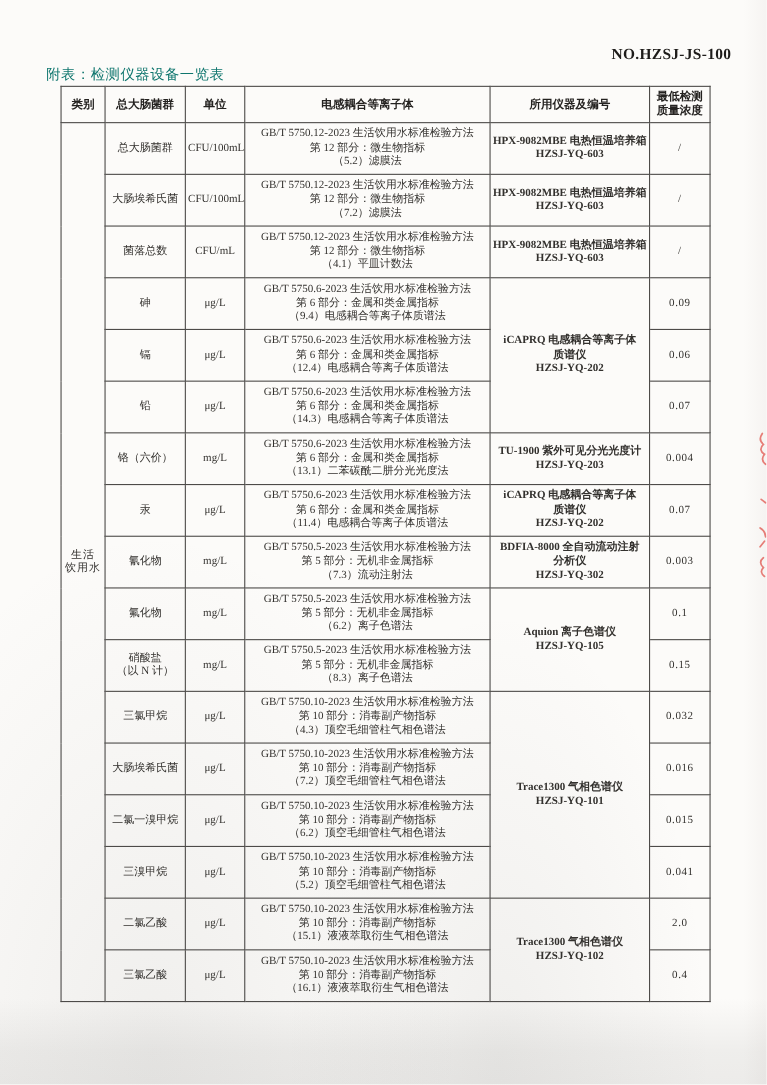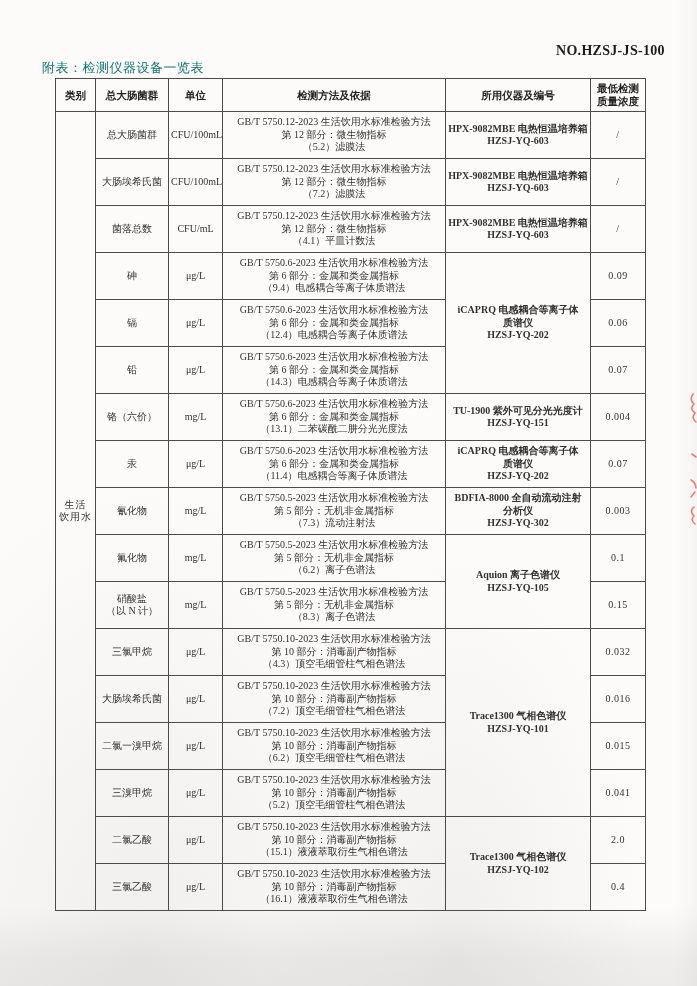--- a/index.html
+++ b/index.html
@@ -67,21 +67,21 @@
       <col style="width:54px">
     <col style="width:223px">
       <col style="width:145px">
       <col style="width:55px">
   </colgroup>
   <thead>
     <tr>
       <th>类别</th>
       <th>总大肠菌群</th>
       <th>单位</th>
-      <th>检测方法及依据</th>
+      <th>电感耦合等离子体</th>
       <th>所用仪器及编号</th>
       <th>最低检测
 质量浓度</th>
     </tr>
   </thead>
   <tbody>
       <tr class="data-row">
         <td class="cat" rowspan="17">生活
 饮用水</td>
         <td class="item">总大肠菌群</td>
@@ -140,21 +140,21 @@
 （14.3）电感耦合等离子体质谱法</td>
         <td class="mdl">0.07</td>
       </tr>
       <tr class="data-row">
         <td class="item">铬（六价）</td>
         <td class="unit">mg/L</td>
         <td class="method">GB/T 5750.6-2023 生活饮用水标准检验方法
 第 6 部分：金属和类金属指标
 （13.1）二苯碳酰二肼分光光度法</td>
         <td class="instr" rowspan="1">TU-1900 紫外可见分光光度计
-HZSJ-YQ-151</td>
+HZSJ-YQ-203</td>
         <td class="mdl">0.004</td>
       </tr>
       <tr class="data-row">
         <td class="item">汞</td>
         <td class="unit">μg/L</td>
         <td class="method">GB/T 5750.6-2023 生活饮用水标准检验方法
 第 6 部分：金属和类金属指标
 （11.4）电感耦合等离子体质谱法</td>
         <td class="instr" rowspan="1">iCAPRQ 电感耦合等离子体
 质谱仪

